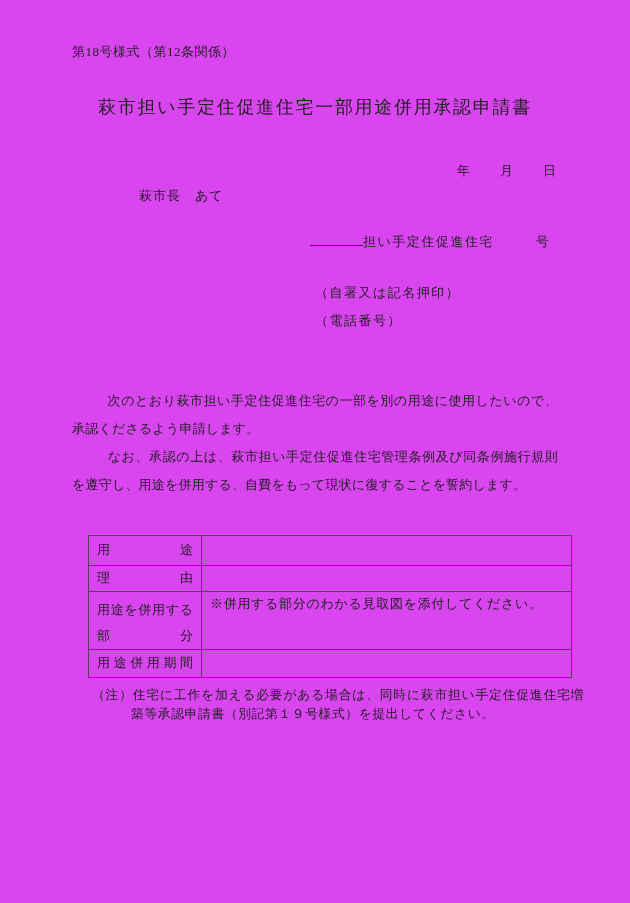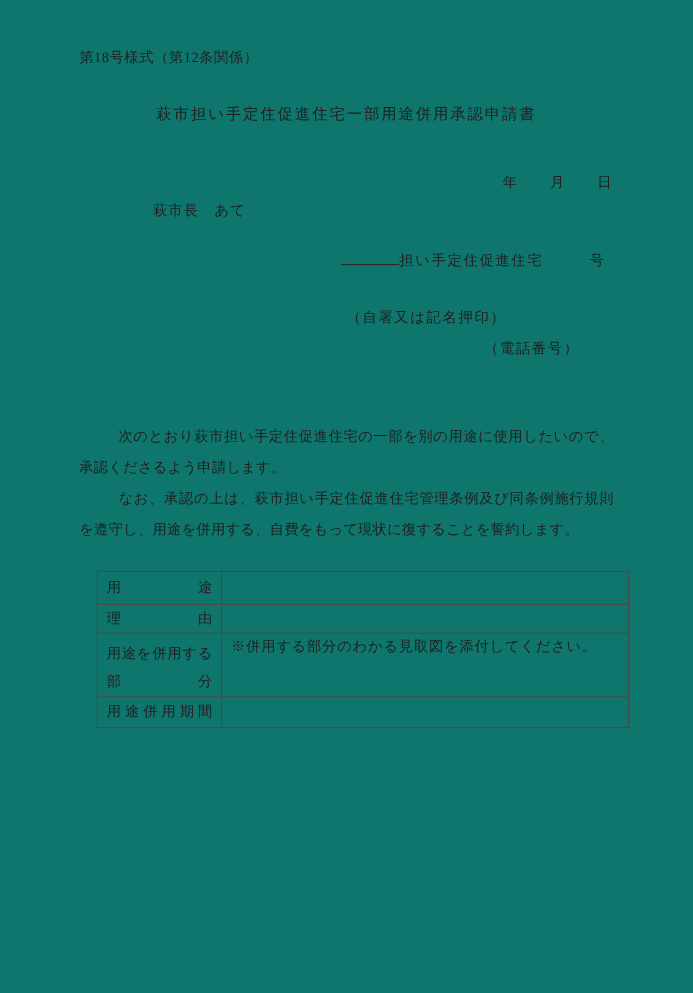--- a/index.html
+++ b/index.html
@@ -12,30 +12,30 @@
     height: 903px;
     font-family: "Liberation Serif", "DejaVu Serif", serif;
     color: #1f1f1f;
     overflow: hidden;
   }
   .page {
     box-sizing: border-box;
     width: 630px;
     height: 903px;
     padding: 45px 72px 0 72px;
-    background: #0f766e;
+    background: #d946ef;
     font-size: 13px;
     line-height: 1.15;
   }
   .form-number {
     font-size: 13px;
     letter-spacing: 0.5px;
   }
   .doc-title {
-    font-size: 14px;
+    font-size: 18px;
     font-weight: normal;
     text-align: center;
     letter-spacing: 1.7px;
     margin: 37px 0 0 0;
   }
   .date-line {
     display: flex;
     justify-content: flex-end;
     gap: 30px;
     margin-top: 46px;
@@ -63,37 +63,37 @@
     margin-left: 42px;
   }
   .applicant-block {
     margin-top: 30px;
     margin-left: 243px;
     line-height: 28px;
     letter-spacing: 1.5px;
   }
   .phone-line {
     display: flex;
-    justify-content: flex-end;
+    justify-content: flex-start;
     width: 212px;
   }
   .body-text {
     margin-top: 52px;
   }
   .body-para {
     margin: 0;
     text-indent: 1.7em;
     text-align: justify;
     line-height: 28px;
     letter-spacing: 0.2px;
   }
   table.form-table {
     border-collapse: collapse;
     table-layout: fixed;
-    margin-top: 24px;
+    margin-top: 36px;
     margin-left: 16px;
     width: 484px;
   }
   .form-table td {
     border: 1px solid #4a4a4a;
     padding: 0 8px;
     vertical-align: middle;
     overflow: hidden;
   }
   .form-table td.label-cell {
@@ -186,14 +186,17 @@
       </tr>
       <tr class="row-short-3">
         <td class="label-cell">
           <div class="jline">用途併用期間</div>
         </td>
         <td class="value-cell"></td>
       </tr>
     </tbody>
   </table>
 
+  <div class="note">
+    <span>（注）</span><span>住宅に工作を加える必要がある場合は、同時に萩市担い手定住促進住宅増築等承認申請書（別記第１９号様式）を提出してください。</span>
+  </div>
 
 </div>
 
 </body></html>

